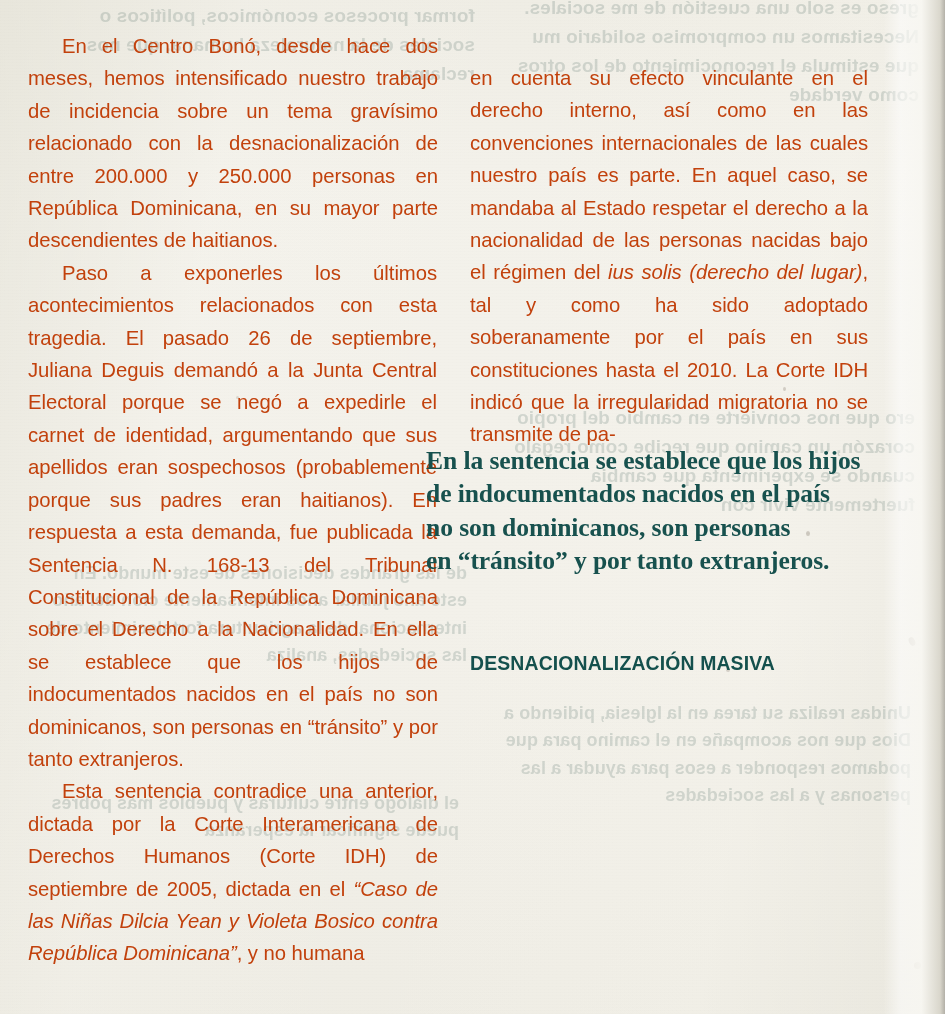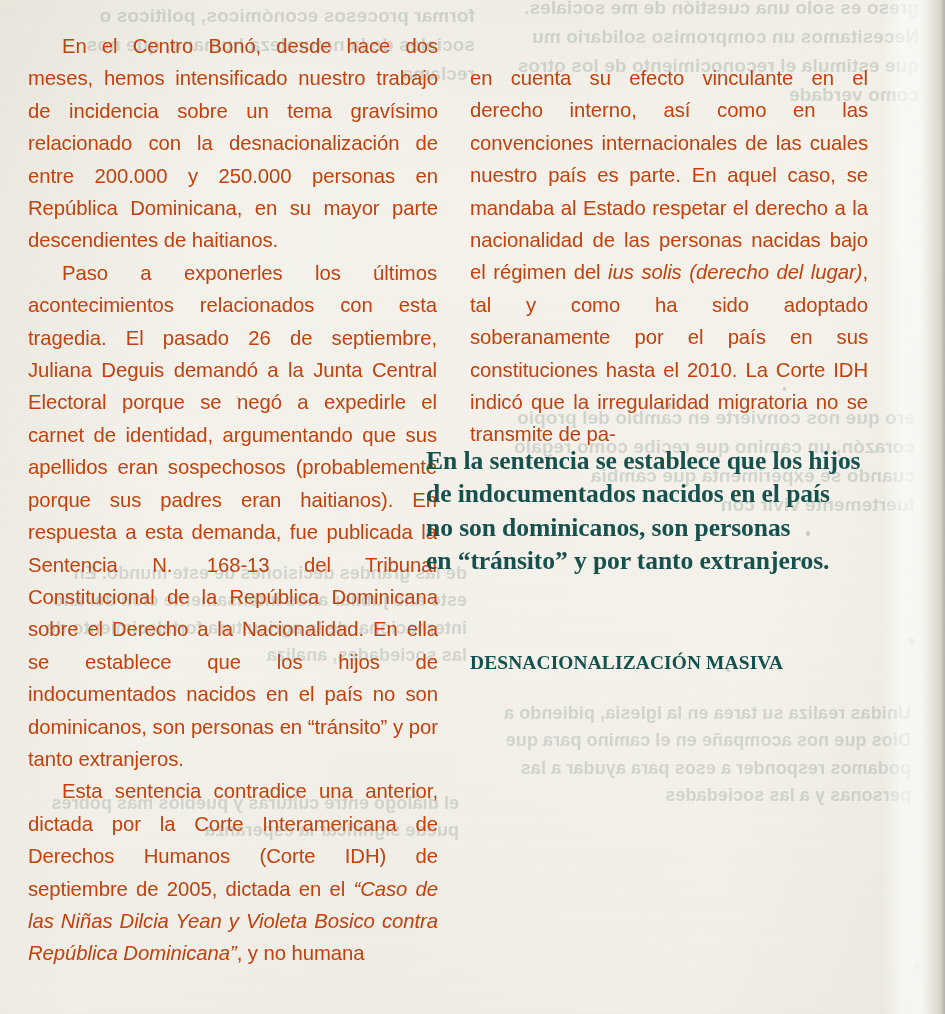--- a/index.html
+++ b/index.html
@@ -125,21 +125,20 @@
   .pullquote .pq-line { display: block; white-space: nowrap; }
 
   
   .section-heading {
     margin: 0 0 1px 0;
     font-size: 19.4px;
     font-weight: bold;
     line-height: 30px;
     color: #14504d;
     letter-spacing: 0.15px;
-    font-family: Liberation Serif, serif;
   }
 
   .ital { font-style: italic; }
 
   .spacer-quote { height: 188px; }
   .spacer-small { height: 9px; }
 
   
   .blemish {
     position: absolute;

